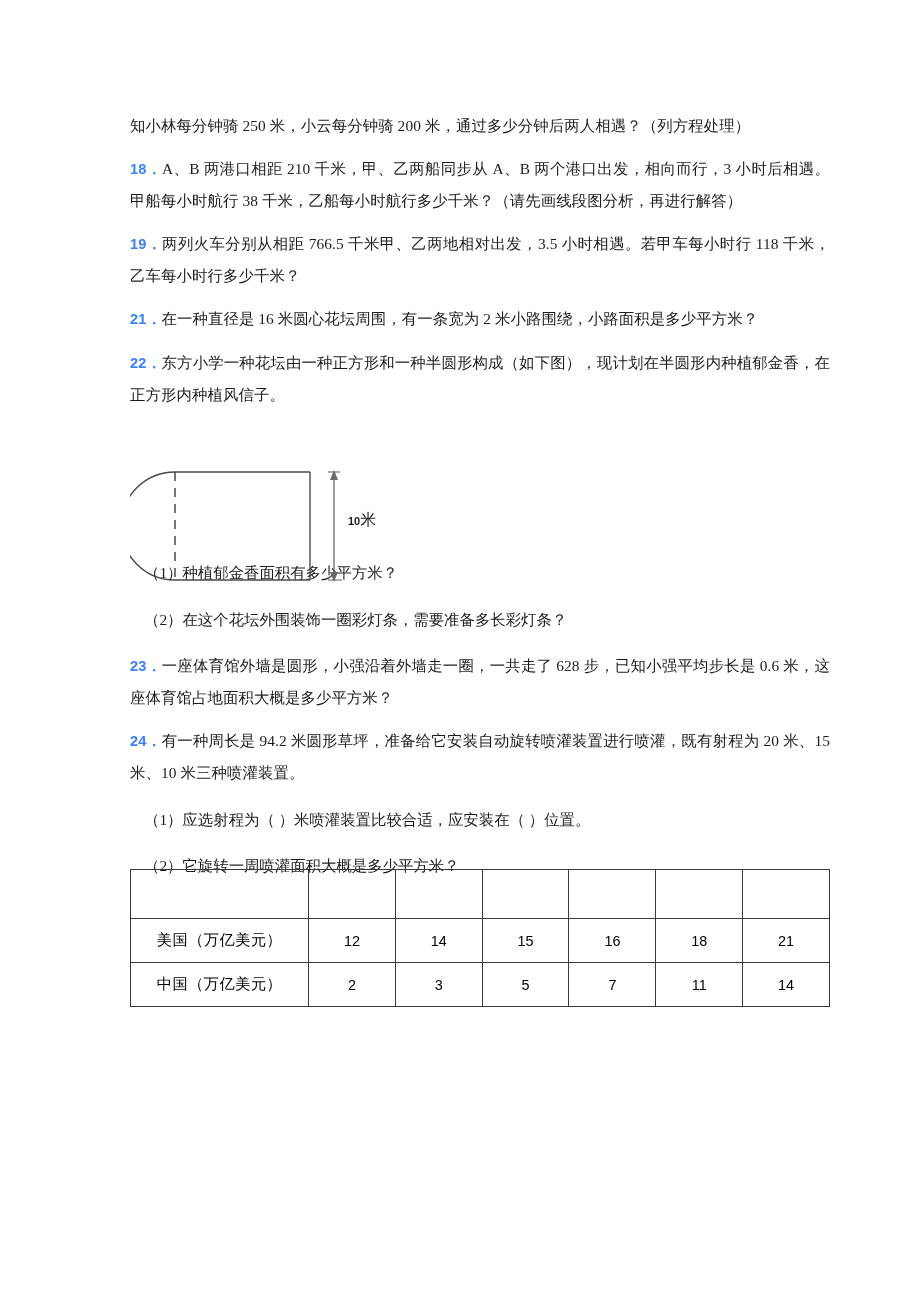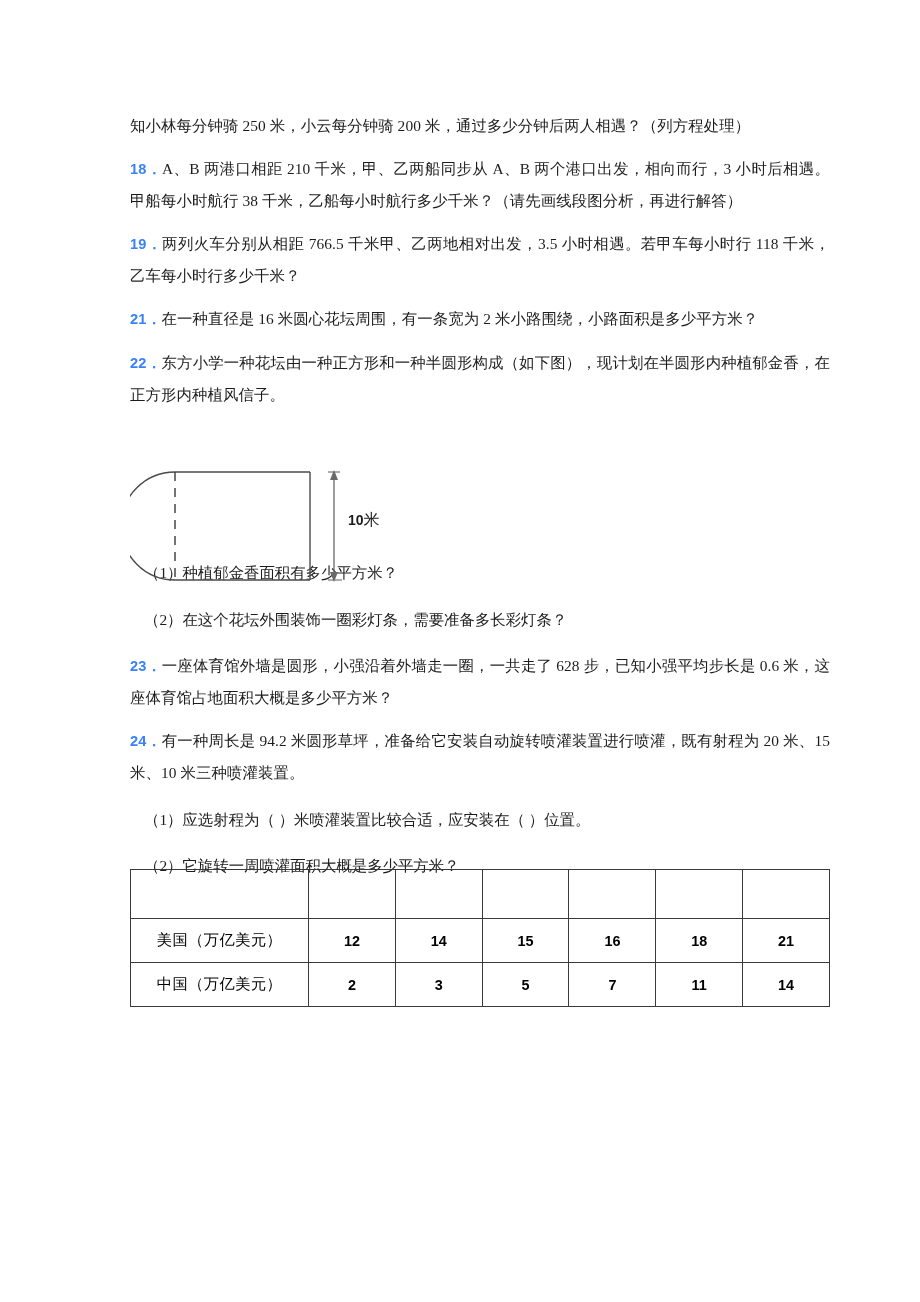--- a/index.html
+++ b/index.html
@@ -84,21 +84,21 @@
     position: absolute;
     left: 218px;
     top: 48px;
     font-size: 16px;
     color: #1c1c1c;
     font-family: "Liberation Serif", serif;
     white-space: nowrap;
   }
   .figure-label .lbl-num {
     font-family: "Liberation Sans", sans-serif;
-    font-size: 14px;
+    font-size: 11px;
     font-weight: 600;
     margin-top: 24px;
   }
 
   
   .gdp-table-wrap {
     position: absolute;
     left: 130px;
     top: 869px;
     width: 700px;
@@ -119,21 +119,21 @@
   }
   table.gdp tr.head td { height: 46px; }
   table.gdp td.rowlabel {
     width: 175px;
     font-size: 15.2px;
     letter-spacing: 0.5px;
   }
   table.gdp td.val {
     font-family: "Liberation Sans", sans-serif;
     font-size: 14.4px;
-    font-weight: 700;
+    font-weight: 400;
   }
 </style>
 </head>
 <body>
 
 <div class="page">
 
 
   <div class="content">
 

